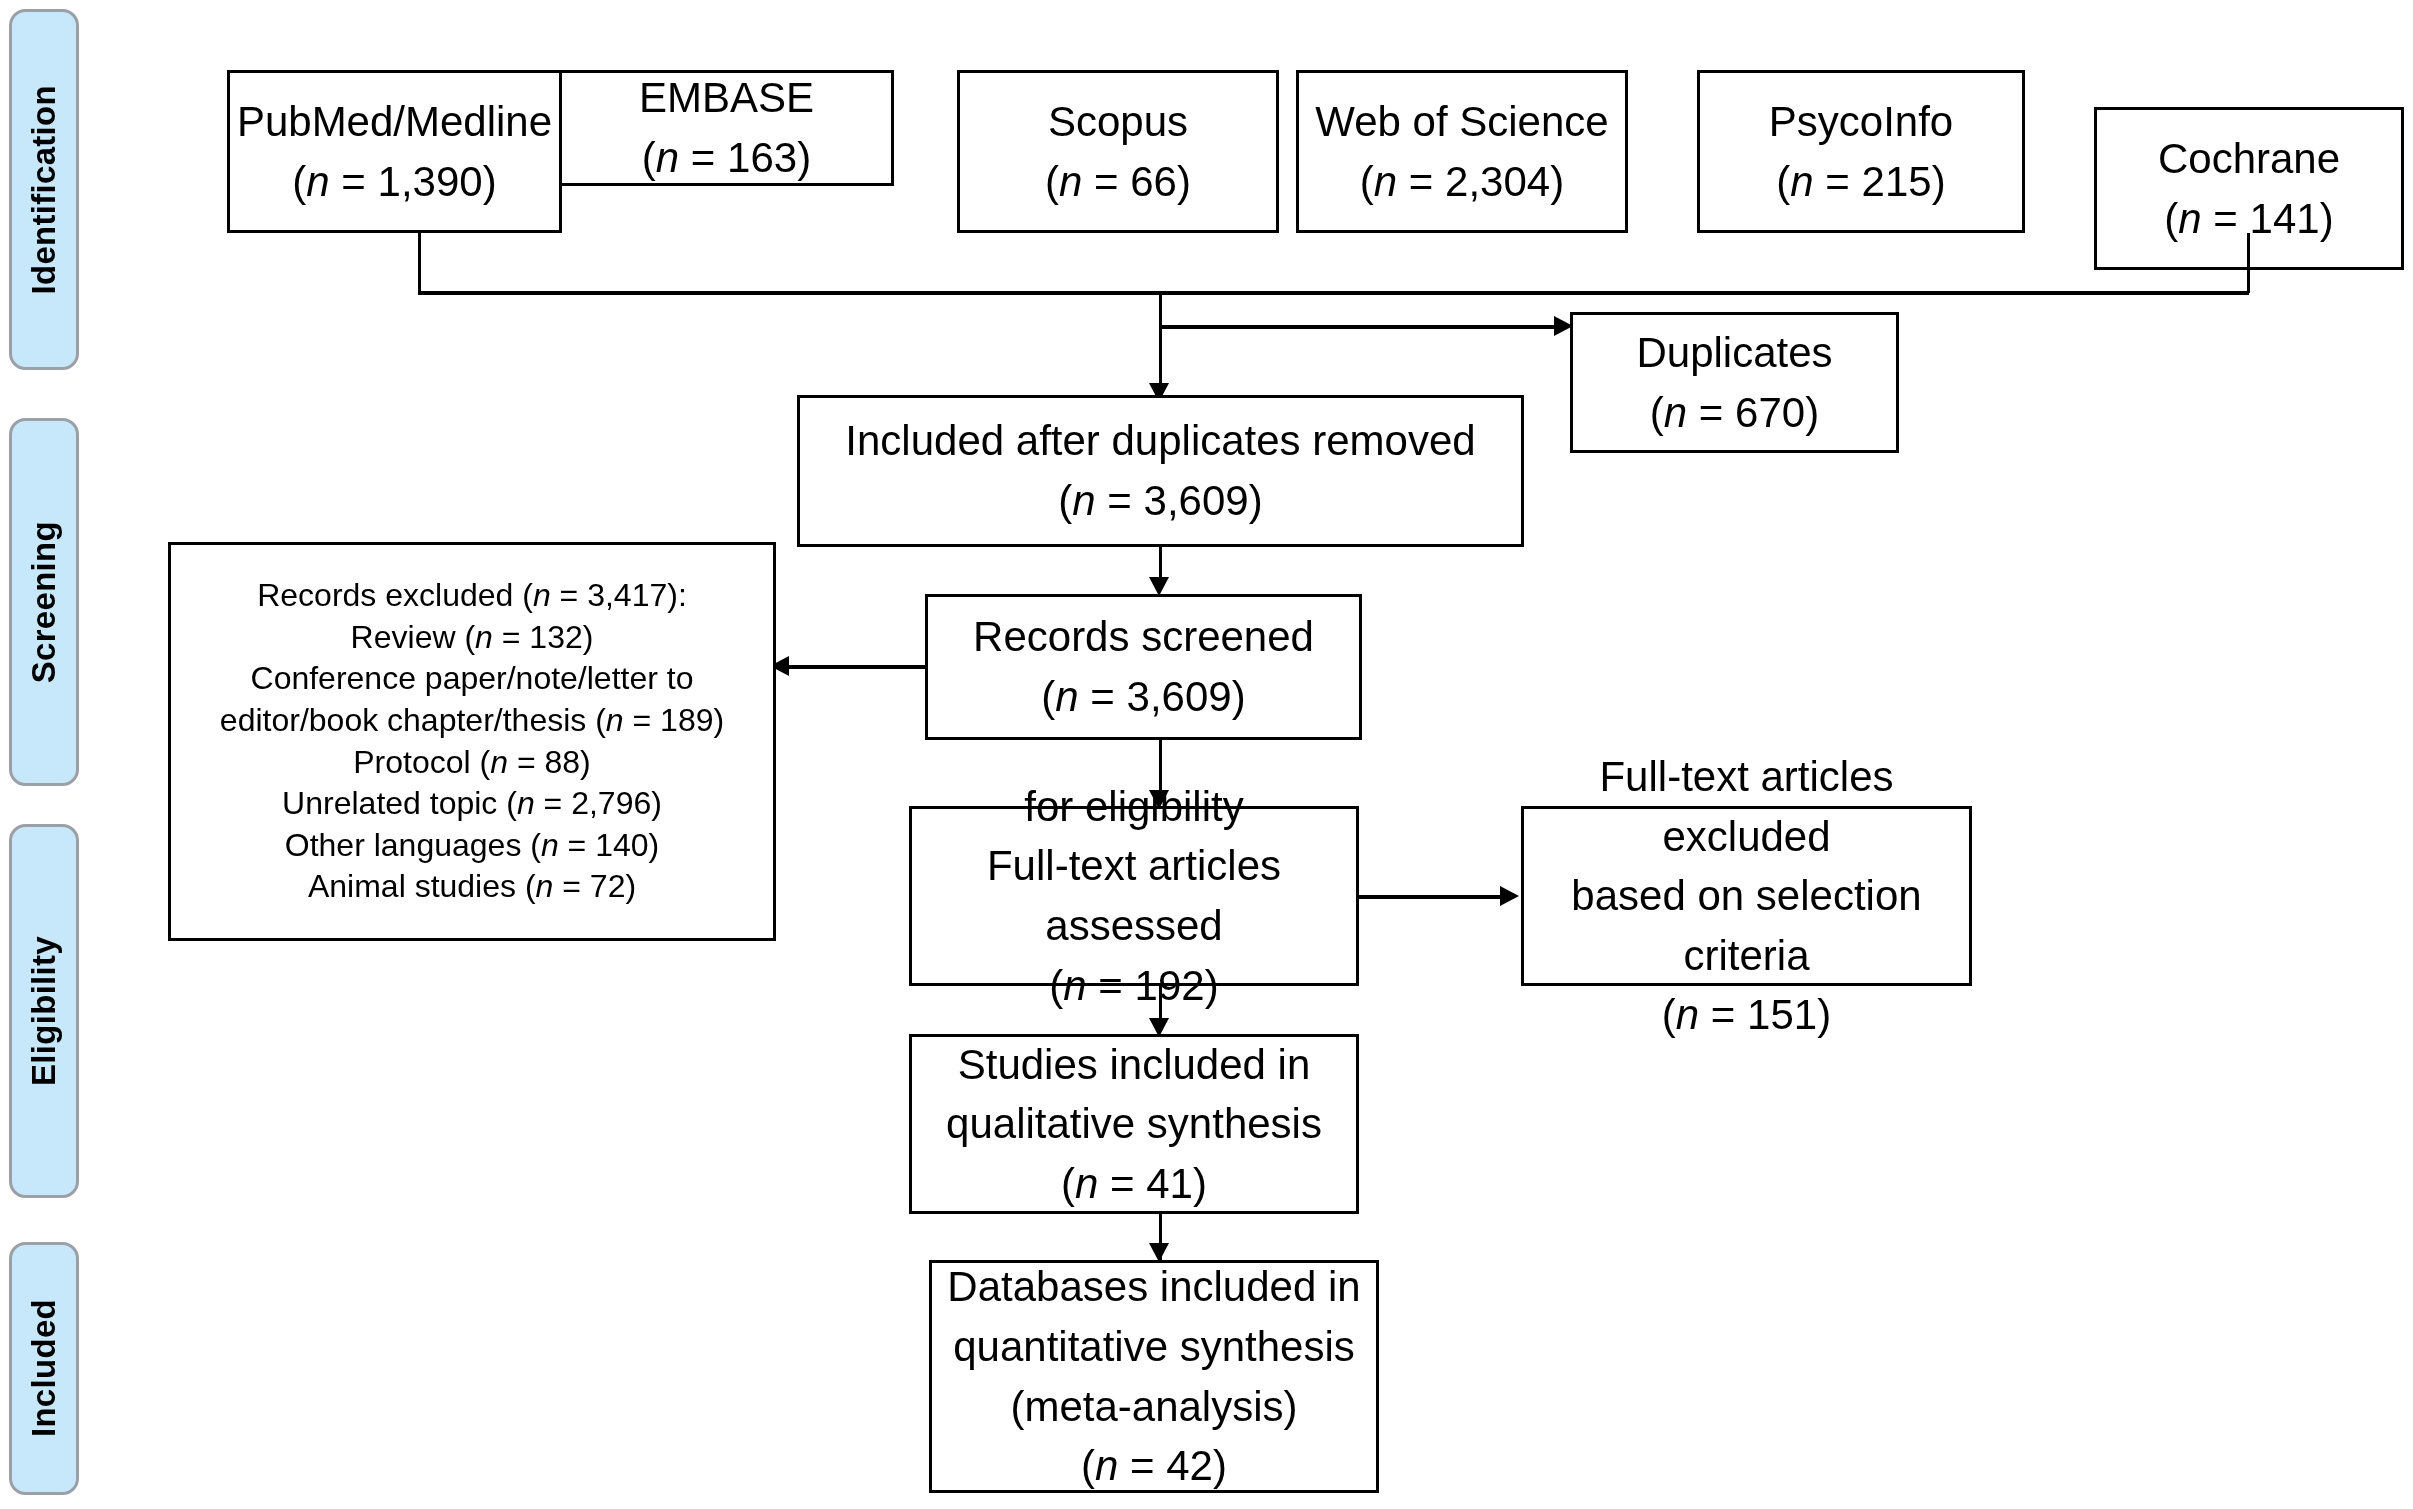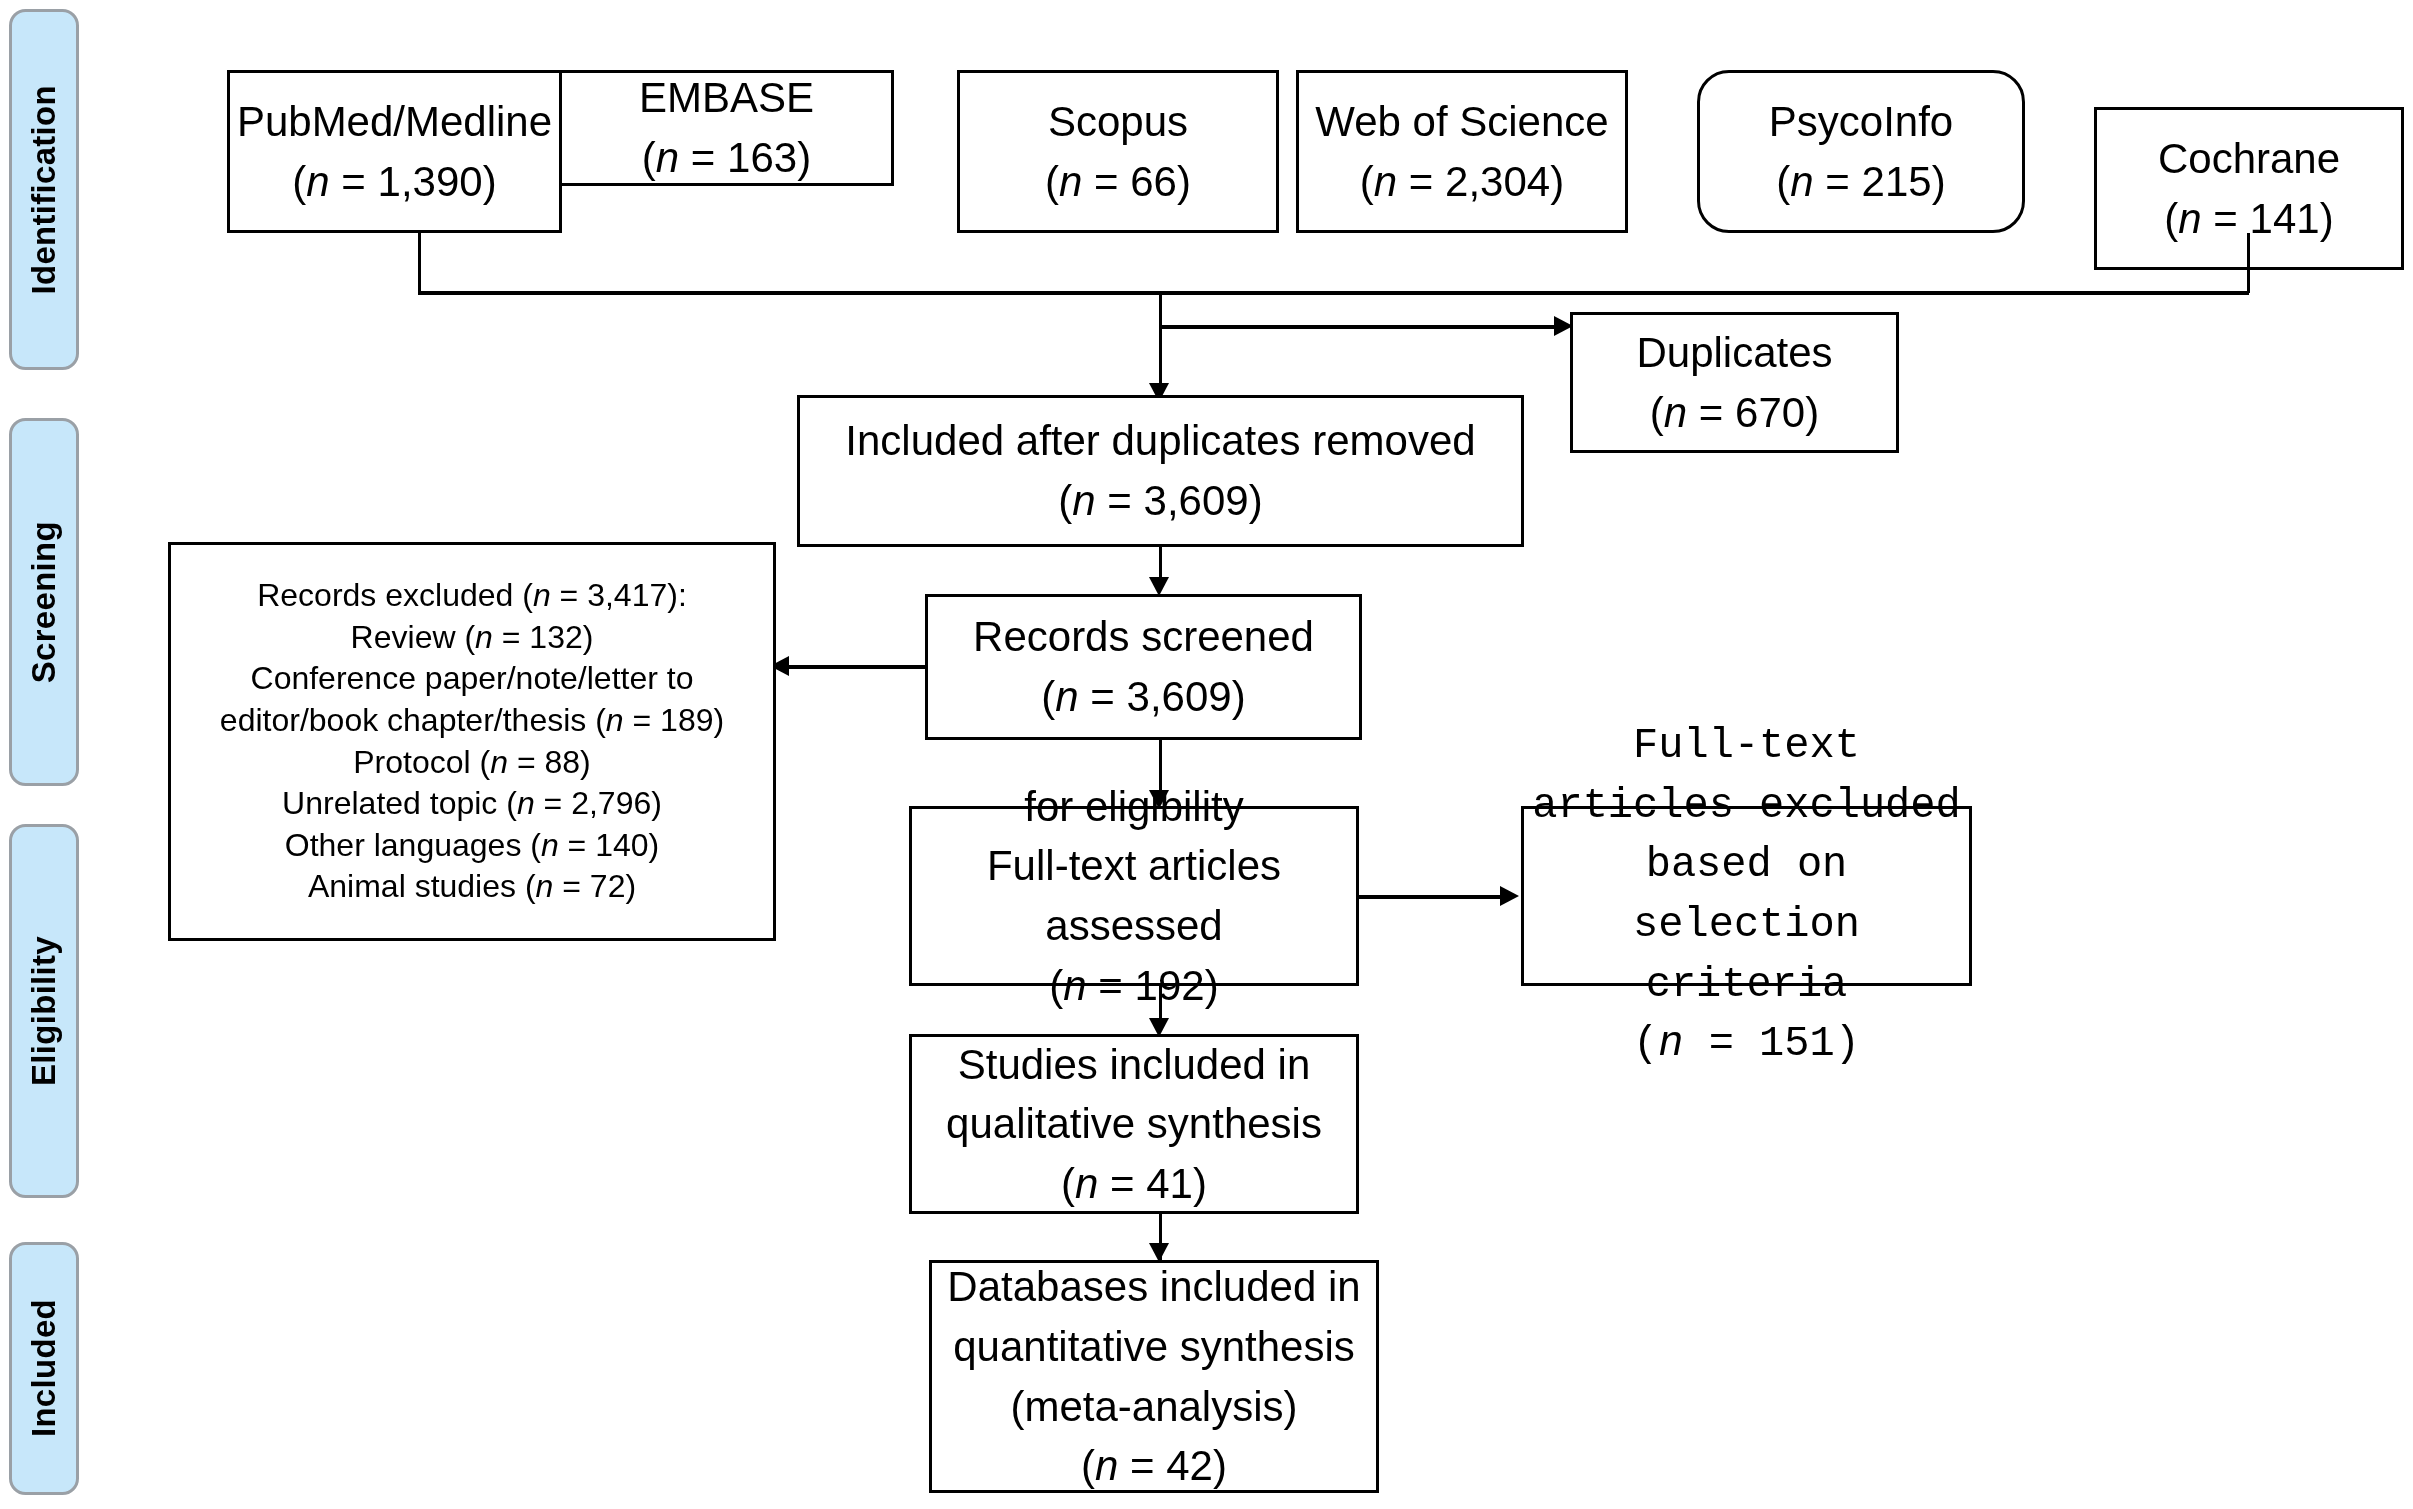--- a/index.html
+++ b/index.html
@@ -132,21 +132,21 @@
     </span>
   </div>
 
   <div class="fbox" style="left:1296px; top:70px; width:332px; height:163px;">
     <span class="btext">
       <span class="line">Web of Science</span>
       <span class="line">(<em>n</em> = 2,304)</span>
     </span>
   </div>
 
-  <div class="fbox" style="left:1697px; top:70px; width:328px; height:163px;border-radius:32px;">
+  <div class="fbox" style="left:1697px; top:70px; width:328px; height:163px;">
     <span class="btext">
       <span class="line">PsycoInfo</span>
       <span class="line">(<em>n</em> = 215)</span>
     </span>
   </div>
 
   <div class="fbox" style="left:2094px; top:70px; width:310px; height:163px;margin-top:37px;">
     <span class="btext">
       <span class="line">Cochrane</span>
       <span class="line">(<em>n</em> = 141)</span>
@@ -211,21 +211,21 @@
     <span class="btext">
       <span class="line">for eligibility</span>
       <span class="line">Full-text articles assessed</span>
       <span class="line">(<em>n</em> = 192)</span>
     </span>
   </div>
 
   <div class="conn hline thick" style="left:1359px; top:895px; width:146px;"></div>
   <div class="arrowhead arrow-right" style="left:1500px; top:886px;"></div>
 
-  <div class="fbox" style="left:1521px; top:806px; width:451px; height:180px;font-family:Liberation Mono, monospace;">
+  <div class="fbox" style="left:1521px; top:806px; width:451px; height:180px;">
     <span class="btext">
       <span class="line">Full-text articles excluded</span>
       <span class="line">based on selection criteria</span>
       <span class="line">(<em>n</em> = 151)</span>
     </span>
   </div>
 
   <div class="conn vline" style="left:1159px; top:986px; height:44px;"></div>
   <div class="arrowhead arrow-down" style="left:1149px; top:1018px;"></div>
 

